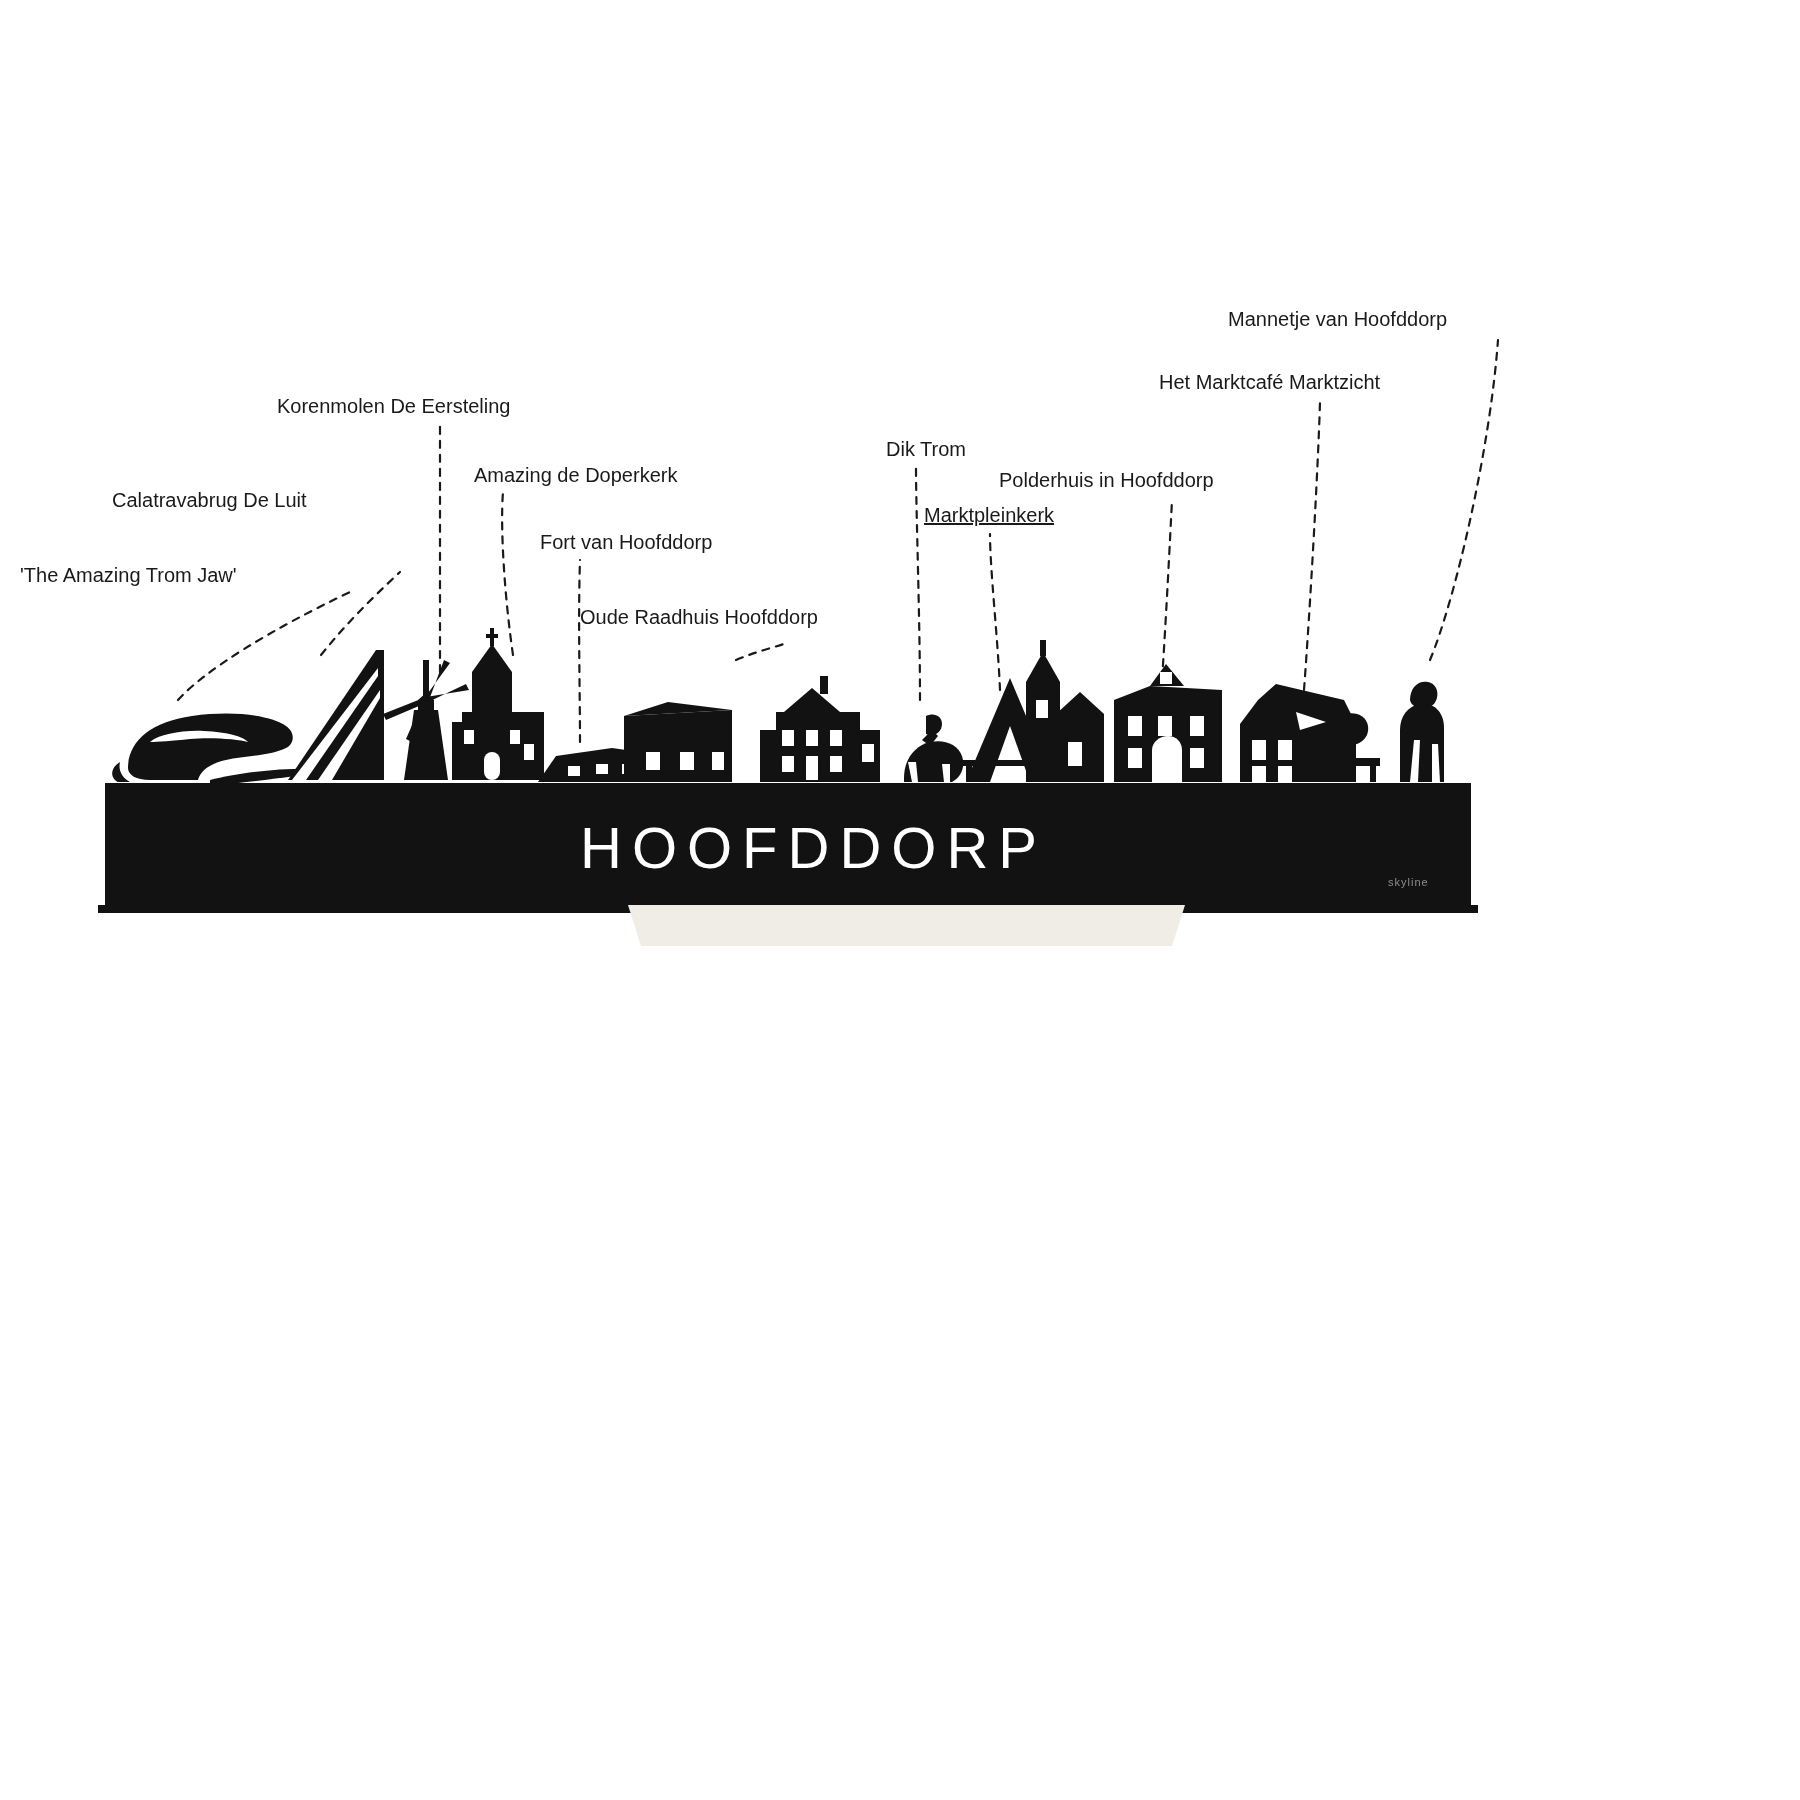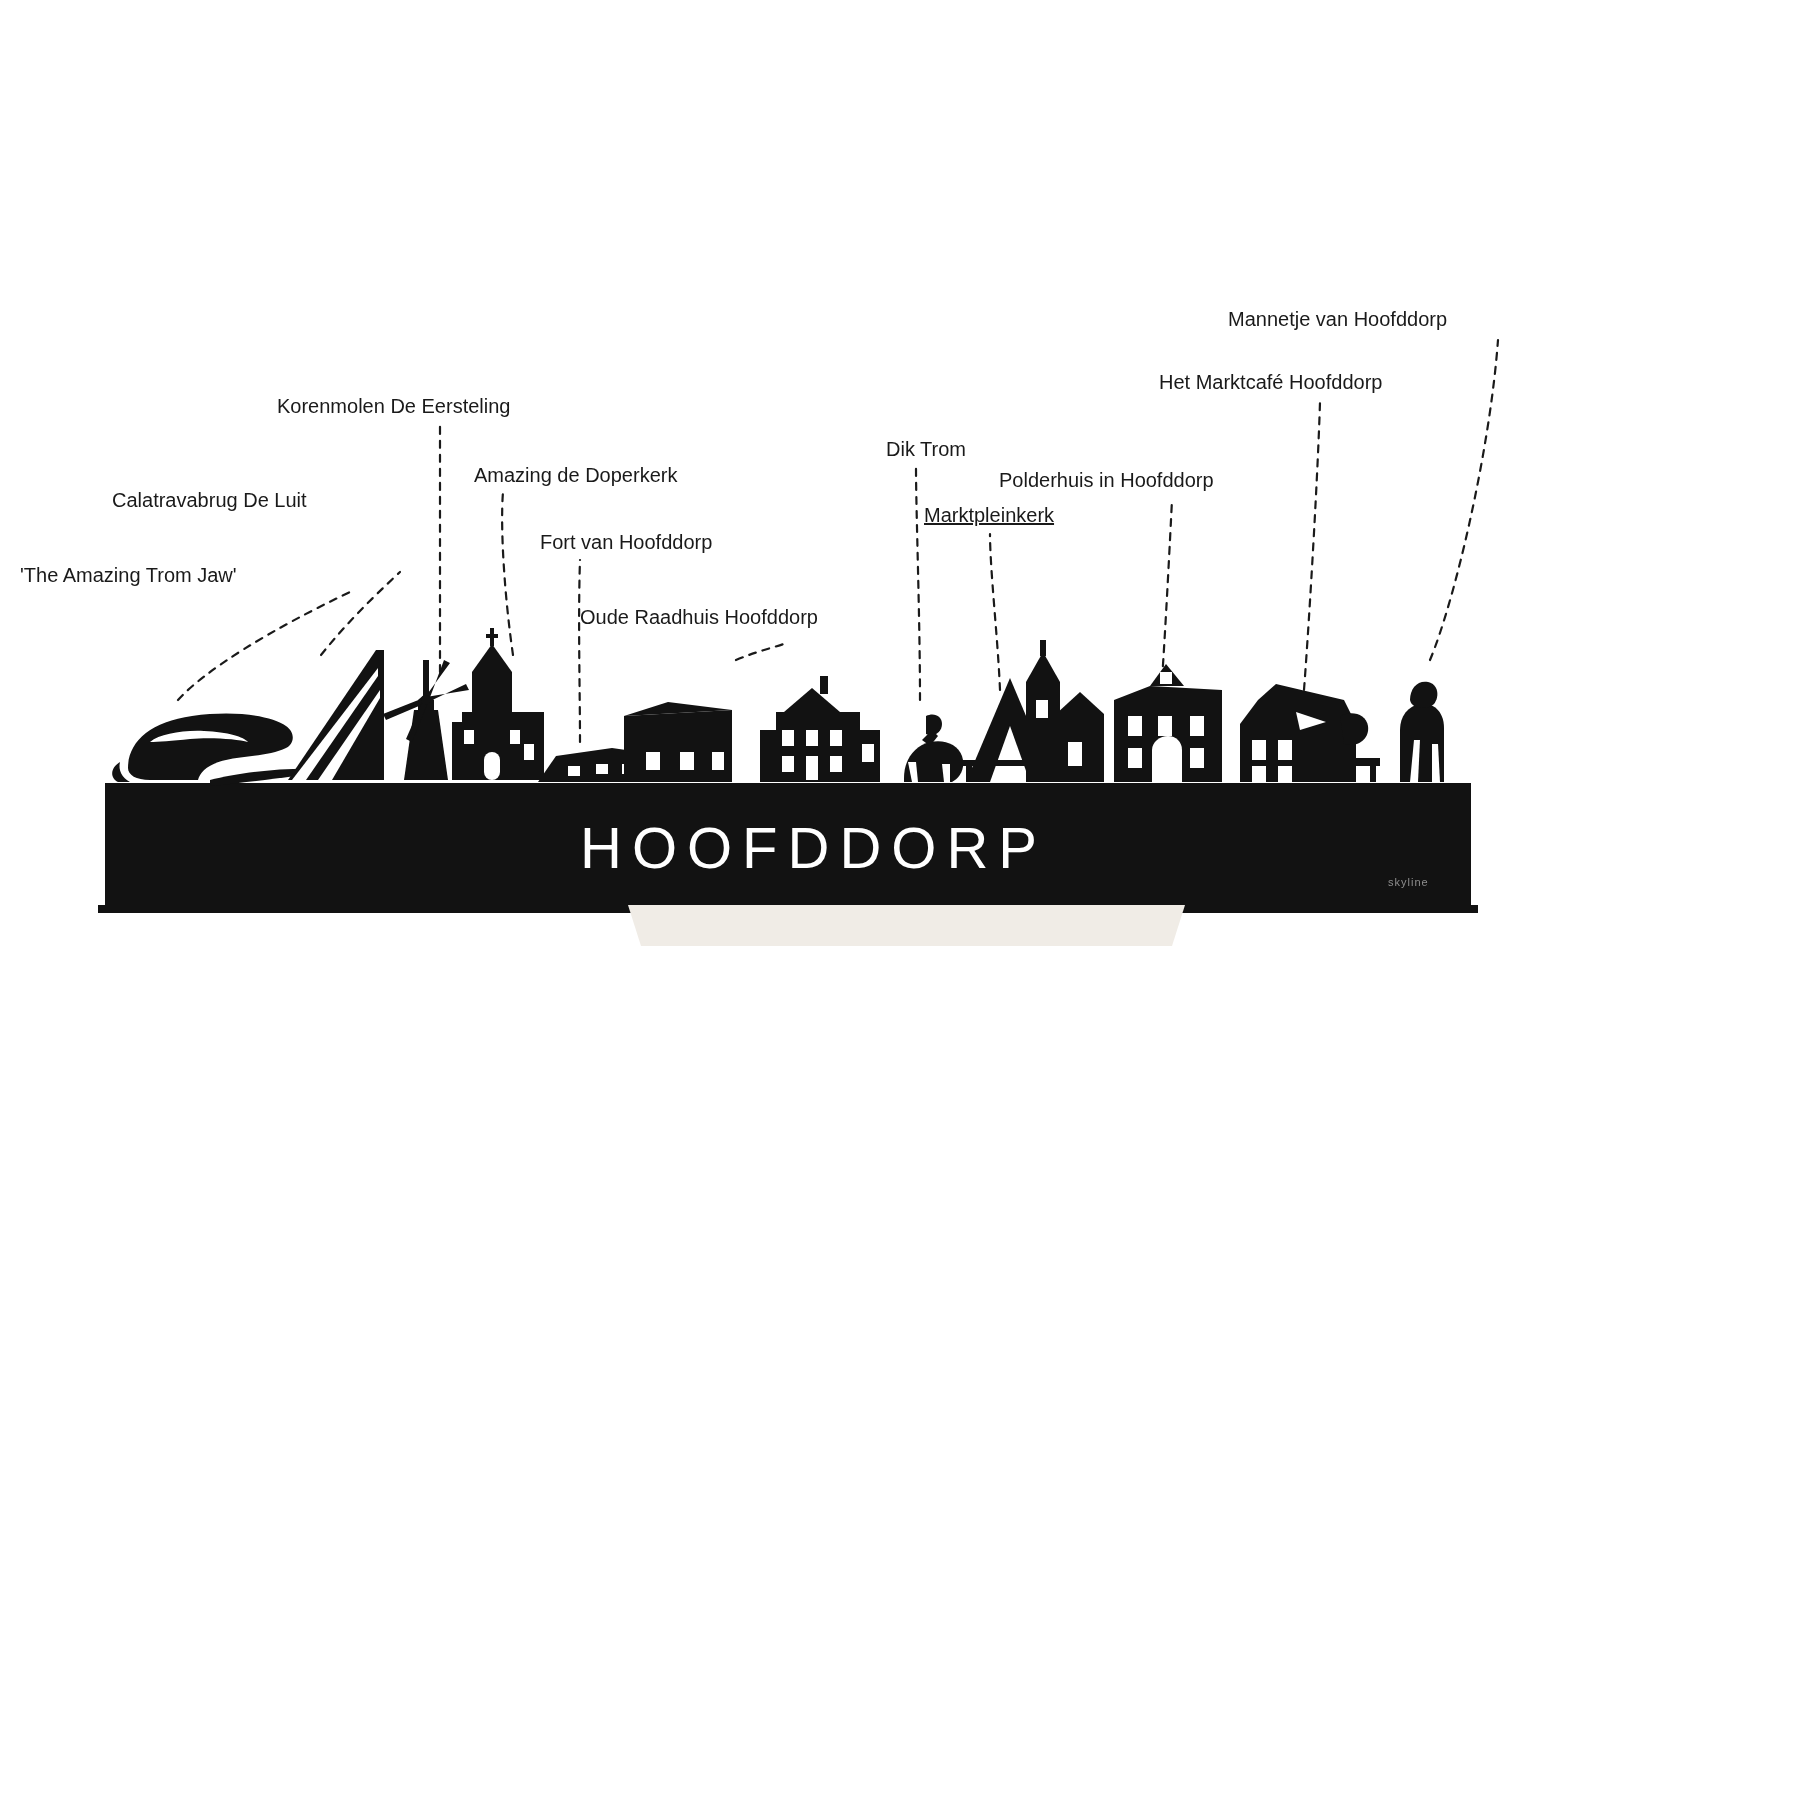--- a/index.html
+++ b/index.html
@@ -189,16 +189,16 @@
 
   <div class="label" style="left:20px;  top:565px;">'The Amazing Trom Jaw'</div>
   <div class="label" style="left:112px; top:490px;">Calatravabrug De Luit</div>
   <div class="label" style="left:277px; top:396px;text-align:center;">Korenmolen De Eersteling</div>
   <div class="label" style="left:474px; top:465px;">Amazing de Doperkerk</div>
   <div class="label" style="left:540px; top:532px;">Fort van Hoofddorp</div>
   <div class="label" style="left:580px; top:607px;">Oude Raadhuis Hoofddorp</div>
   <div class="label" style="left:860px; top:439px;margin-left:26px;">Dik Trom</div>
   <div class="label" style="left:924px; top:505px;text-decoration:underline;">Marktpleinkerk</div>
   <div class="label" style="left:999px; top:470px;">Polderhuis in Hoofddorp</div>
-  <div class="label" style="left:1159px; top:372px;">Het Marktcafé Hoofddorp</div>
+  <div class="label" style="left:1159px; top:372px;">Het Marktcafé Marktzicht</div>
   <div class="label" style="left:1228px; top:309px;">Mannetje van Hoofddorp</div>
 
 </div>
 
 </body></html>

